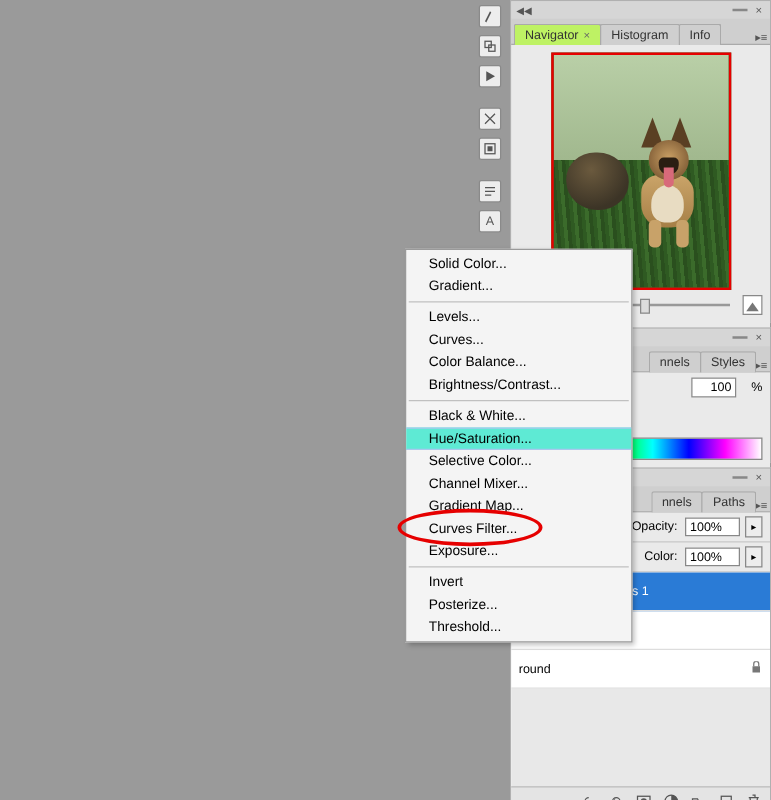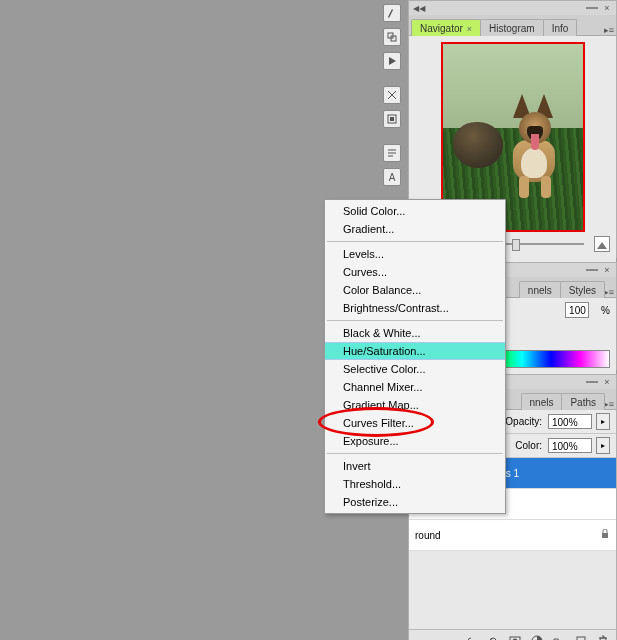--- a/index.html
+++ b/index.html
@@ -168,21 +168,21 @@
   }
   .tiny { width:10px;height:10px;border:1px solid #888;background:#fff;position:relative;}
   .tiny.mount::after{content:"";position:absolute;left:1px;top:4px;border-left:4px solid transparent;border-right:4px solid transparent;border-bottom:5px solid #777;}
   .tiny.mount.big{width:14px;height:14px;}
   .tiny.mount.big::after{left:2px;top:5px;border-left-width:5px;border-right-width:5px;border-bottom-width:7px;}
 
   
   #color-panel { top:262px; height:108px; }
   #color-panel .panelbody { height:72px; padding:4px 6px;}
   .color-row{display:flex;align-items:center;gap:12px;justify-content:flex-end;}
-  .numbox{width:24px;height:16px;background:#fff;border:1px solid #888;font-size:10px;text-align:right;padding:0 3px;box-sizing:border-box;line-height:16px;}
+  .numbox{width:36px;height:16px;background:#fff;border:1px solid #888;font-size:10px;text-align:right;padding:0 3px;box-sizing:border-box;line-height:16px;}
   .pct-label{font-size:10px;}
   .spectrum{
     height:16px;margin-top:32px;
     background: linear-gradient(90deg,#000 0%,#f00 10%,#ff0 25%,#0f0 40%,#0ff 55%,#00f 70%,#f0f 85%,#fff 100%);
     border:1px solid #888;
   }
 
   
   #layers-panel { top:374px; height:266px; }
   #layers-panel .panelbody { height:230px; padding:0;}
@@ -455,17 +455,17 @@
     <div class="ctx-sep"></div>
     <div class="ctx-item">Black &amp; White...</div>
     <div class="ctx-item hover">Hue/Saturation...</div>
     <div class="ctx-item">Selective Color...</div>
     <div class="ctx-item">Channel Mixer...</div>
     <div class="ctx-item">Gradient Map...</div>
     <div class="ctx-item">Curves Filter...</div>
     <div class="ctx-item">Exposure...</div>
     <div class="ctx-sep"></div>
     <div class="ctx-item">Invert</div>
+    <div class="ctx-item">Posterize...</div>
     <div class="ctx-item">Threshold...</div>
-    <div class="ctx-item">Posterize...</div>
   </div>
 
 <div class="red-circle"></div>
 
 </body></html>

